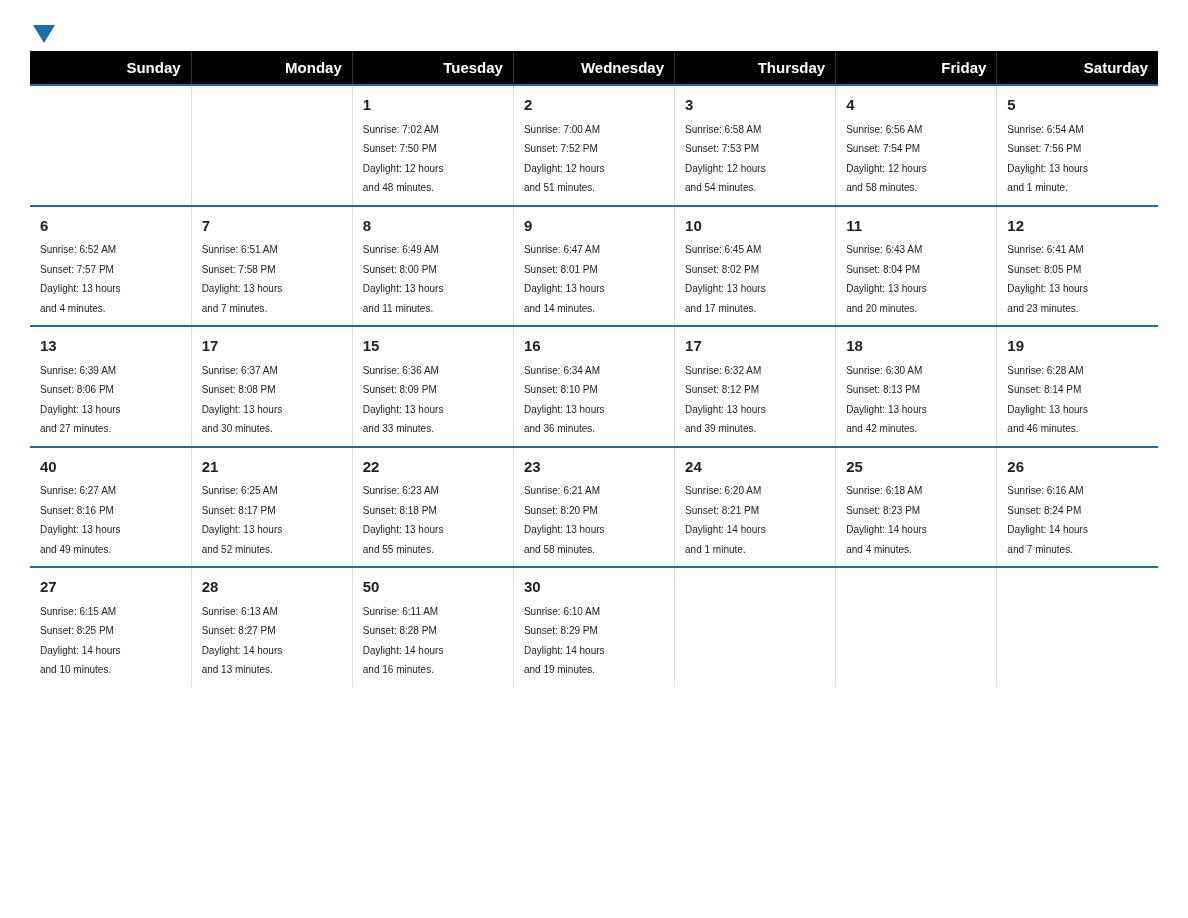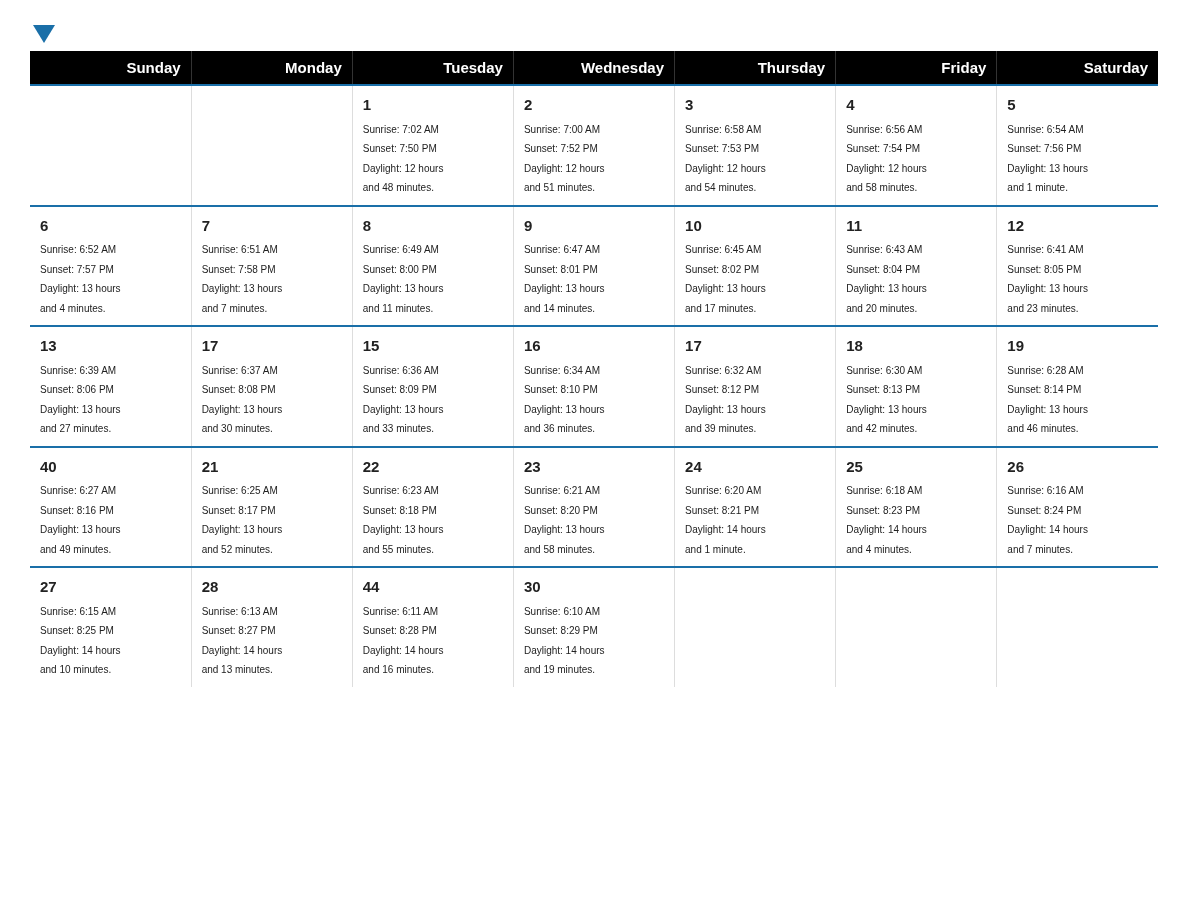--- a/index.html
+++ b/index.html
@@ -283,21 +283,21 @@
       </tr>
       <tr>
         <td><span class="day-num">27</span><span class="day-info" style="white-space: pre-line;">Sunrise: 6:15 AM
 Sunset: 8:25 PM
 Daylight: 14 hours
 and 10 minutes.</span></td>
         <td><span class="day-num">28</span><span class="day-info" style="white-space: pre-line;">Sunrise: 6:13 AM
 Sunset: 8:27 PM
 Daylight: 14 hours
 and 13 minutes.</span></td>
-        <td><span class="day-num">44</span><span class="day-info" style="white-space: pre-line;">Sunrise: 6:11 AM
+        <td><span class="day-num">50</span><span class="day-info" style="white-space: pre-line;">Sunrise: 6:11 AM
 Sunset: 8:28 PM
 Daylight: 14 hours
 and 16 minutes.</span></td>
         <td><span class="day-num">30</span><span class="day-info" style="white-space: pre-line;">Sunrise: 6:10 AM
 Sunset: 8:29 PM
 Daylight: 14 hours
 and 19 minutes.</span></td>
         <td></td>
         <td></td>
         <td></td>

